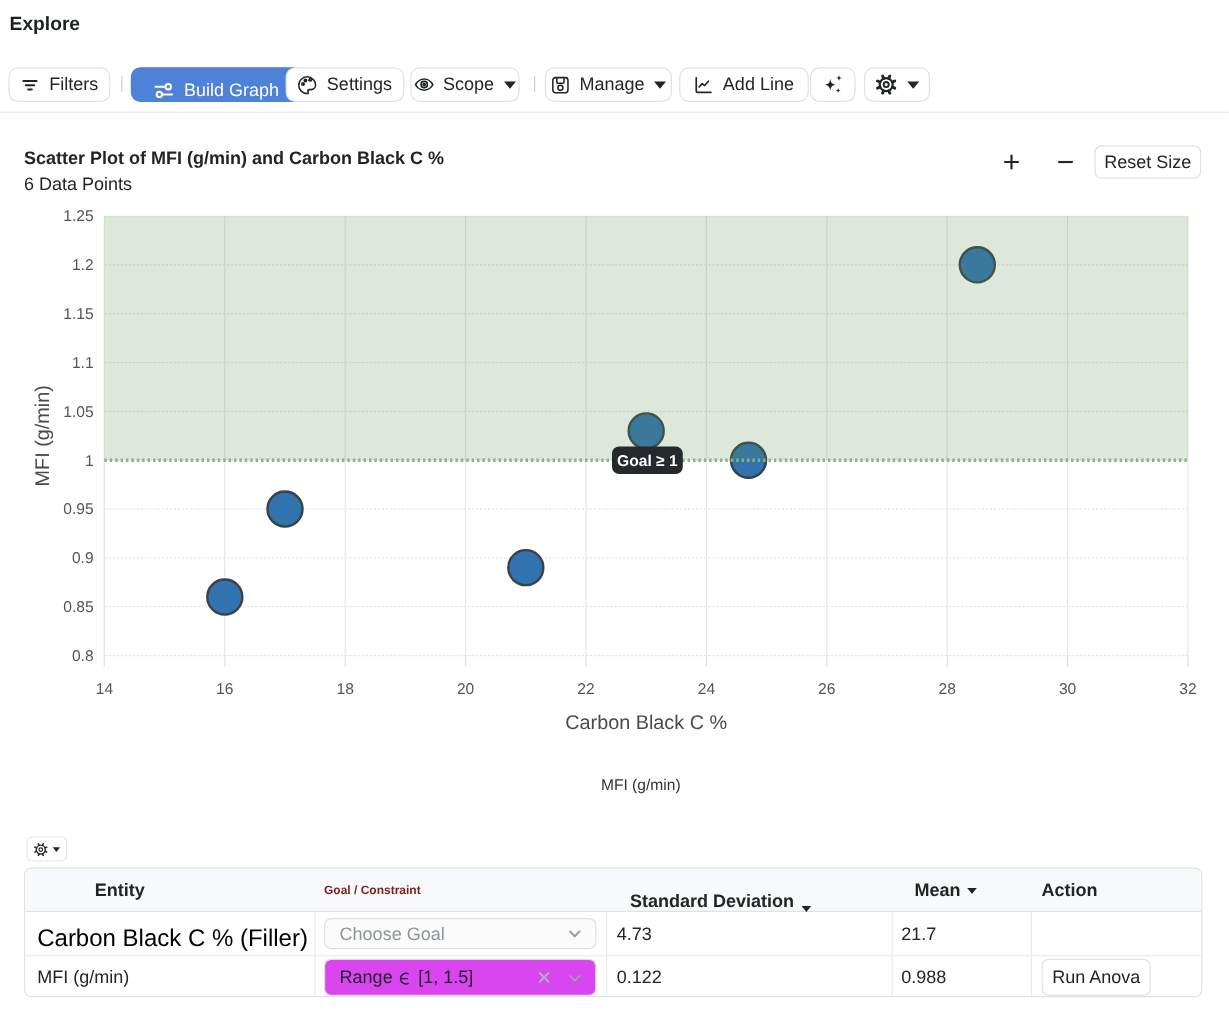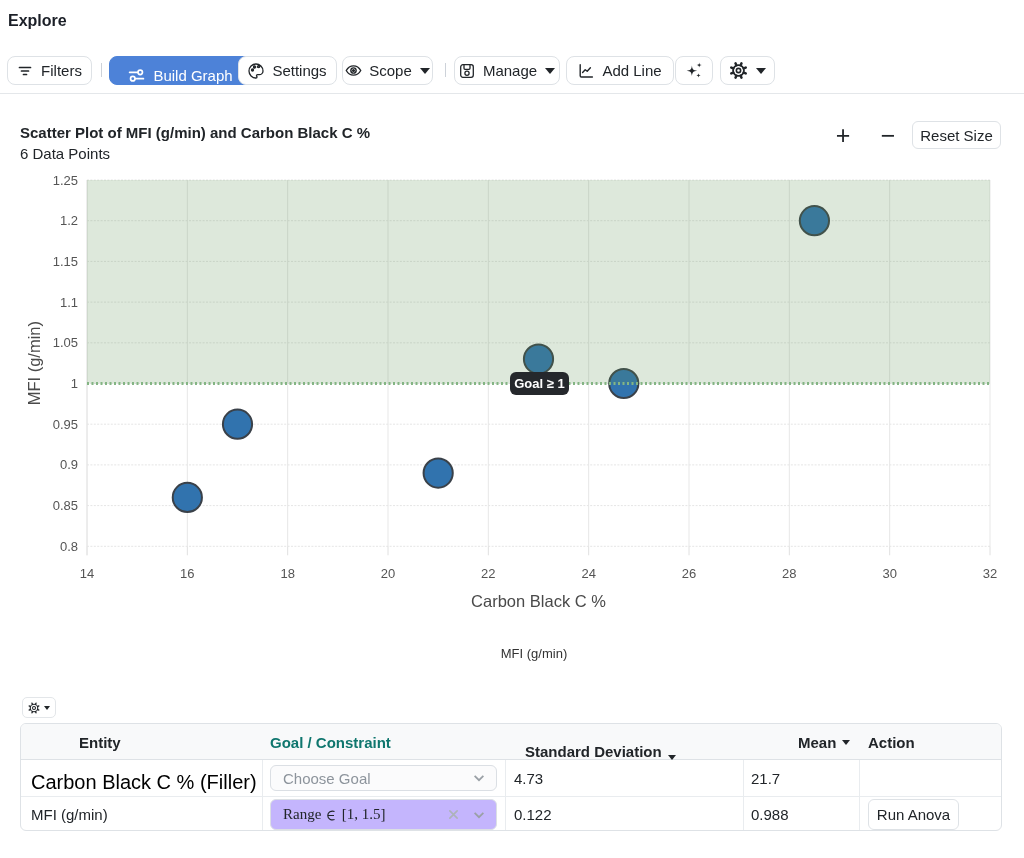--- a/index.html
+++ b/index.html
@@ -172,43 +172,43 @@
       <line x1="12.71178561580756" y1="6.048314494938039" x2="14.467156727579006" y2="5.321215973444367" stroke-width="1.8" stroke-linecap="round"></line>
       <circle cx="8" cy="8" r="2" stroke-width="1.4"></circle>
     </svg>
   <span class="caret" style="border-left-width:3.5px; border-right-width:3.5px; border-top-width:4.5px;"></span>
 </div>
 
 <div class="abs" style="left:20px; top:723px; width:982px; height:108px; border:1px solid #dee2e6; border-radius:6px; overflow:hidden;">
 
   <div class="abs" style="left:0; top:0; width:100%; height:36px; background:#f8f9fa; border-bottom:1px solid #dee2e6;"></div>
   <div class="abs" style="left:10px; top:0; height:36px; display:flex; align-items:center; font-size:15px; font-weight:bold; color:#212529;margin-left:48px;">Entity</div>
-  <div class="abs" style="left:249px; top:0; height:36px; display:flex; align-items:center; font-size:15px; font-weight:bold; color:#0f766e;">Goal / Constraint</div>
+  <div class="abs" style="left:249px; top:0; height:36px; display:flex; align-items:center; font-size:10px; font-weight:bold; color:#7f1d1d;">Goal / Constraint</div>
   <div class="abs" style="left:504px; top:0; height:36px; display:flex; align-items:flex-end; font-size:15px; font-weight:bold; color:#212529;">Standard Deviation<span class="caret" style="margin-left:6px; border-left-width:4px; border-right-width:4px; border-top-width:5px;"></span></div>
-  <div class="abs" style="left:741px; top:0; height:36px; display:flex; align-items:center; font-size:15px; font-weight:bold; color:#212529;margin-left:36px;">Mean<span class="caret" style="margin-left:6px; border-left-width:4px; border-right-width:4px; border-top-width:5px;"></span></div>
+  <div class="abs" style="left:741px; top:0; height:36px; display:flex; align-items:center; font-size:15px; font-weight:bold; color:#212529;">Mean<span class="caret" style="margin-left:6px; border-left-width:4px; border-right-width:4px; border-top-width:5px;"></span></div>
   <div class="abs" style="left:847px; top:0; height:36px; display:flex; align-items:center; font-size:15px; font-weight:bold; color:#212529;">Action</div>
 
   <div class="abs" style="left:241px; top:36px; width:1px; height:72px; background:#e9ecef;"></div>
   <div class="abs" style="left:484px; top:36px; width:1px; height:72px; background:#e9ecef;"></div>
   <div class="abs" style="left:722px; top:36px; width:1px; height:72px; background:#e9ecef;"></div>
   <div class="abs" style="left:838px; top:36px; width:1px; height:72px; background:#e9ecef;"></div>
 
   <div class="abs" style="left:0; top:72px; width:100%; height:1px; background:#e9ecef;"></div>
 
   <div class="abs" style="left:10px; top:40px; height:36px; display:flex; align-items:center; font-size:20px; color:#000000;">Carbon Black C % (Filler)</div>
   <div class="abs" style="left:249px; top:41px; width:227px; height:26px; border:1px solid #dbdfe4; border-radius:6px; background:#fbfbfc; display:flex; align-items:center; font-size:15px; color:#8d949c; padding-left:12px;">Choose Goal
     <svg width="14" height="14" viewBox="0 0 16 16" fill="none" stroke="#9aa0a6" stroke-width="2" style="position:absolute; right:10px;">
         <path d="M3 5.5 8 10.5 13 5.5"></path>
       </svg>
   </div>
   <div class="abs" style="left:493px; top:36px; height:36px; display:flex; align-items:center; font-size:15px; color:#212529;">4.73</div>
   <div class="abs" style="left:730px; top:36px; height:36px; display:flex; align-items:center; font-size:15px; color:#212529;">21.7</div>
 
   <div class="abs" style="left:10px; top:72px; height:36px; display:flex; align-items:center; font-size:15px; color:#212529;">MFI (g/min)</div>
-  <div class="abs" style="left:249px; top:75px; width:227px; height:31px; border:1px solid #dbdfe4; border-radius:6px; background:#c4b5fd; display:flex; align-items:center; font-size:15px; color:#212529; padding-left:12px;font-family:Liberation Serif, serif;">
+  <div class="abs" style="left:249px; top:75px; width:227px; height:31px; border:1px solid #dbdfe4; border-radius:6px; background:#d946ef; display:flex; align-items:center; font-size:15px; color:#212529; padding-left:12px;">
       <span>Range&nbsp;</span>
       <svg width="10" height="11" viewBox="0 0 11 12" fill="none" stroke="#212529" stroke-width="1.3" style="margin:2px 2px 0 1px;">
         <path d="M9.4 1.6 A5.2 4.6 0 0 0 2.0 6 A5.2 4.6 0 0 0 9.4 10.4 M2.0 6 H8.8"></path>
       </svg>
       <span>&nbsp;[1, 1.5]</span>
     <svg width="13" height="13" viewBox="0 0 16 16" fill="none" stroke="#adb3b9" stroke-width="2" stroke-linecap="round" style="position:absolute; right:36px;">
         <path d="M3.5 3.5 12.5 12.5 M12.5 3.5 3.5 12.5"></path>
       </svg>
     <svg width="14" height="14" viewBox="0 0 16 16" fill="none" stroke="#9aa0a6" stroke-width="2" style="position:absolute; right:10px;">
         <path d="M3 5.5 8 10.5 13 5.5"></path>

